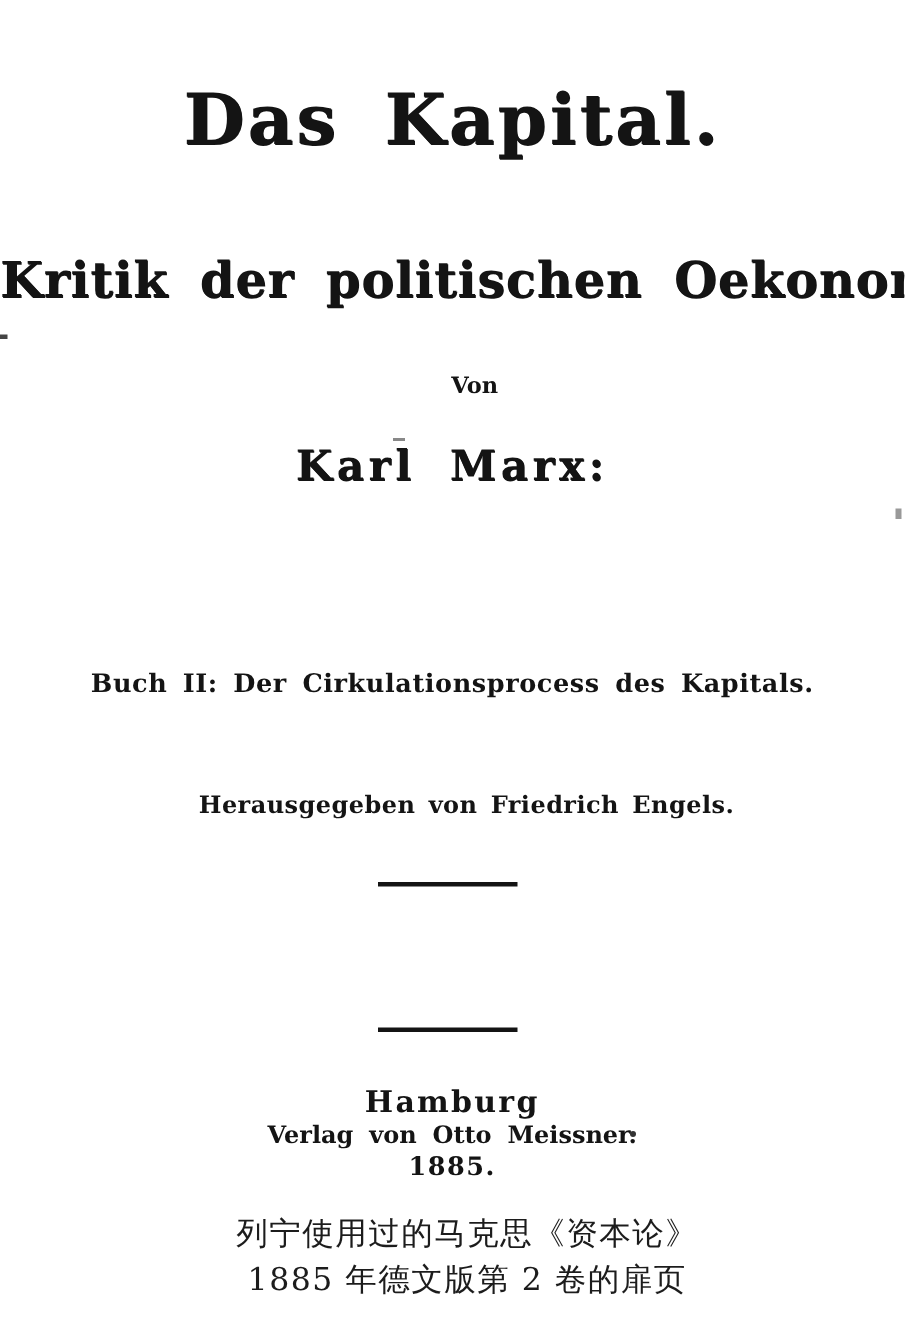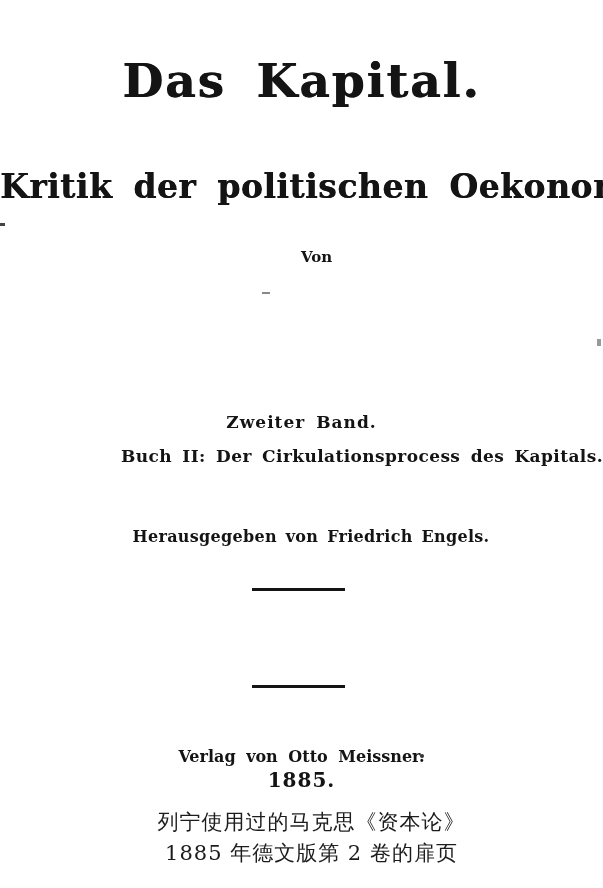--- a/index.html
+++ b/index.html
@@ -61,21 +61,20 @@
     font-weight: bold;
     letter-spacing: 1px;
     word-spacing: 4px;
   }
   .book-line {
     top: 448px;
     font-size: 17px;
     font-weight: bold;
     letter-spacing: 0.4px;
     word-spacing: 4px;
-    text-align: right;
   }
   .editor-line {
     top: 529px;
     font-size: 16px;
     font-weight: bold;
     letter-spacing: 0.3px;
     word-spacing: 3px;
     padding-left: 19px;
   }
   .rule {
@@ -101,21 +100,21 @@
     letter-spacing: 1.5px;
   }
   .publisher {
     top: 749px;
     font-size: 16px;
     font-weight: bold;
     word-spacing: 5px;
   }
   .year {
     top: 770px;
-    font-size: 20px;
+    font-size: 17px;
     font-weight: bold;
     letter-spacing: 1px;
   }
   .caption-cn {
     font-size: 21px;
     letter-spacing: 1px;
     font-weight: normal;
     color: #1c1c1c;
     margin-left: 20px;
   }
@@ -135,32 +134,33 @@
 <body>
 
 <div class="page">
 
   <div class="line title">Das Kapital.</div>
 
   <div class="line subtitle">Kritik der politischen Oekonomie.</div>
 
   <div class="line byline">Von</div>
 
+  <div class="line author">Karl Marx:</div>
 
-  <div class="line volume">Zweiter Band.</div>
 
   <div class="line book-line">Buch II: Der Cirkulationsprocess des Kapitals.</div>
 
   <div class="line editor-line">Herausgegeben von Friedrich Engels.</div>
 
   <div class="rule rule-1"></div>
 
 
   <div class="rule rule-2"></div>
 
+  <div class="line city">Hamburg</div>
 
   <div class="line publisher">Verlag von Otto Meissner.</div>
 
   <div class="line year">1885.</div>
 
   <div class="line caption-cn caption-1">列宁使用过的马克思《资本论》</div>
 
   <div class="line caption-cn caption-2">1885 年德文版第 2 卷的扉页</div>
 
   <div class="speck speck-edge-left"></div>

